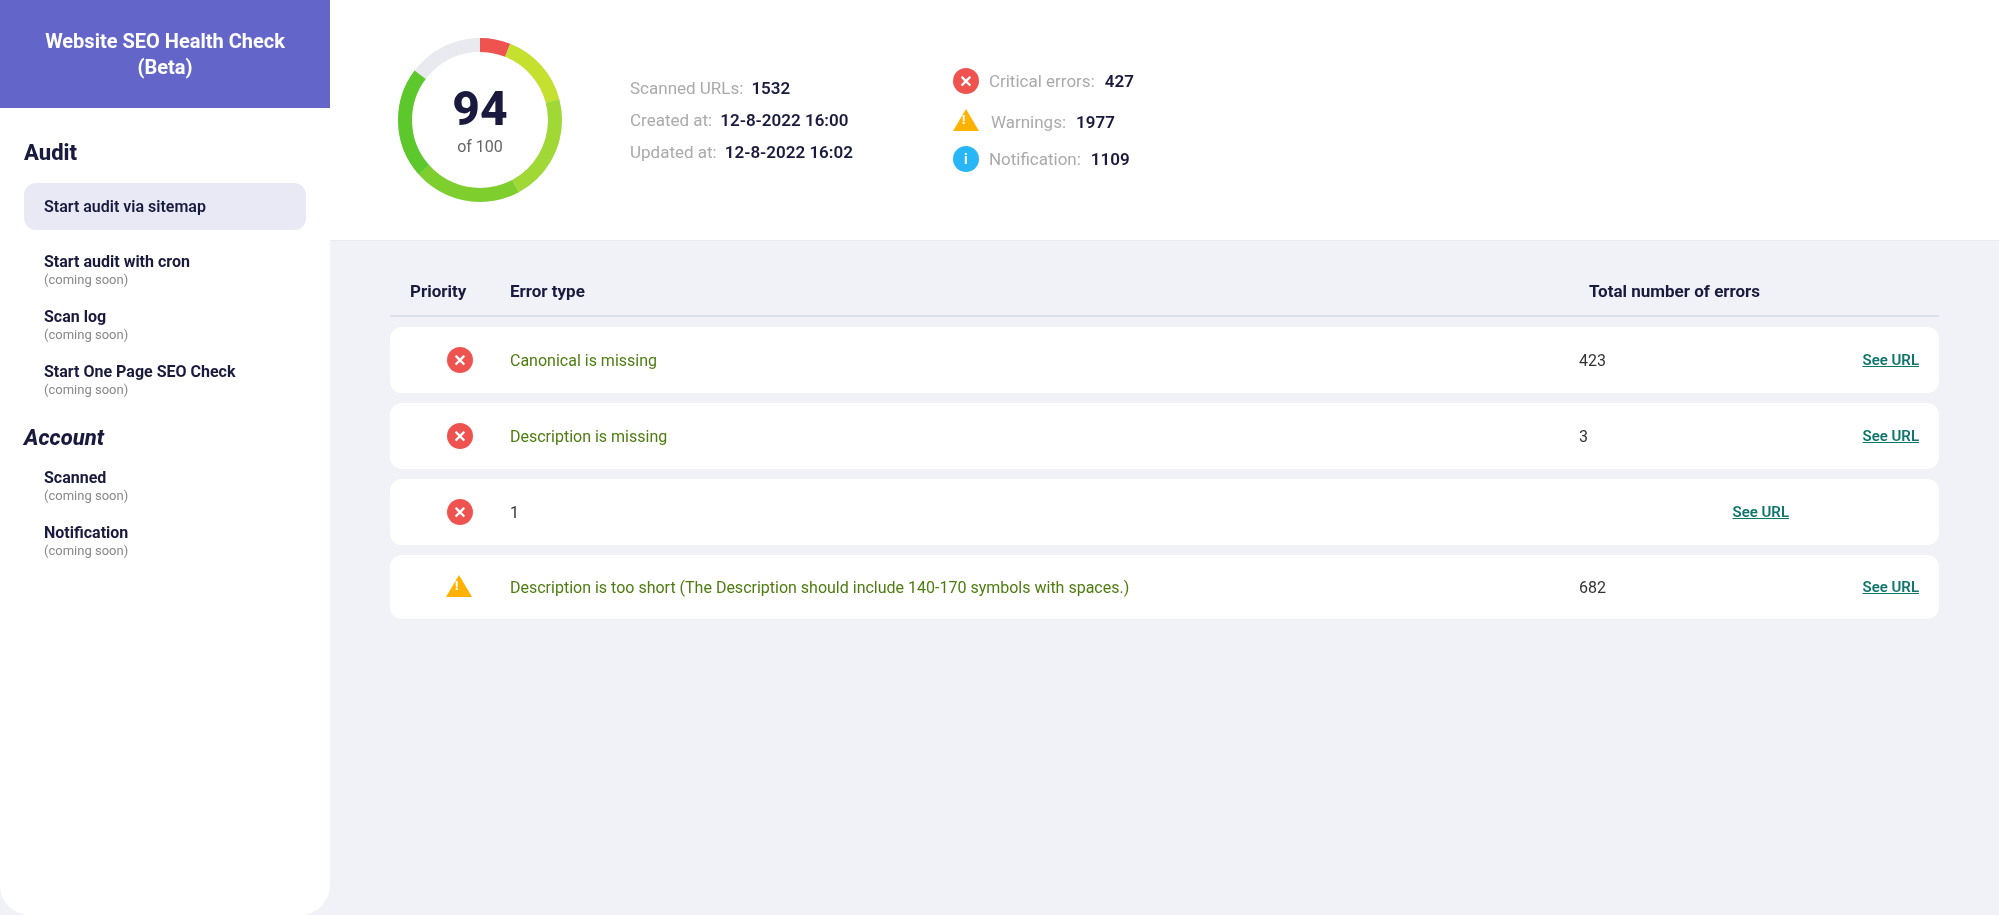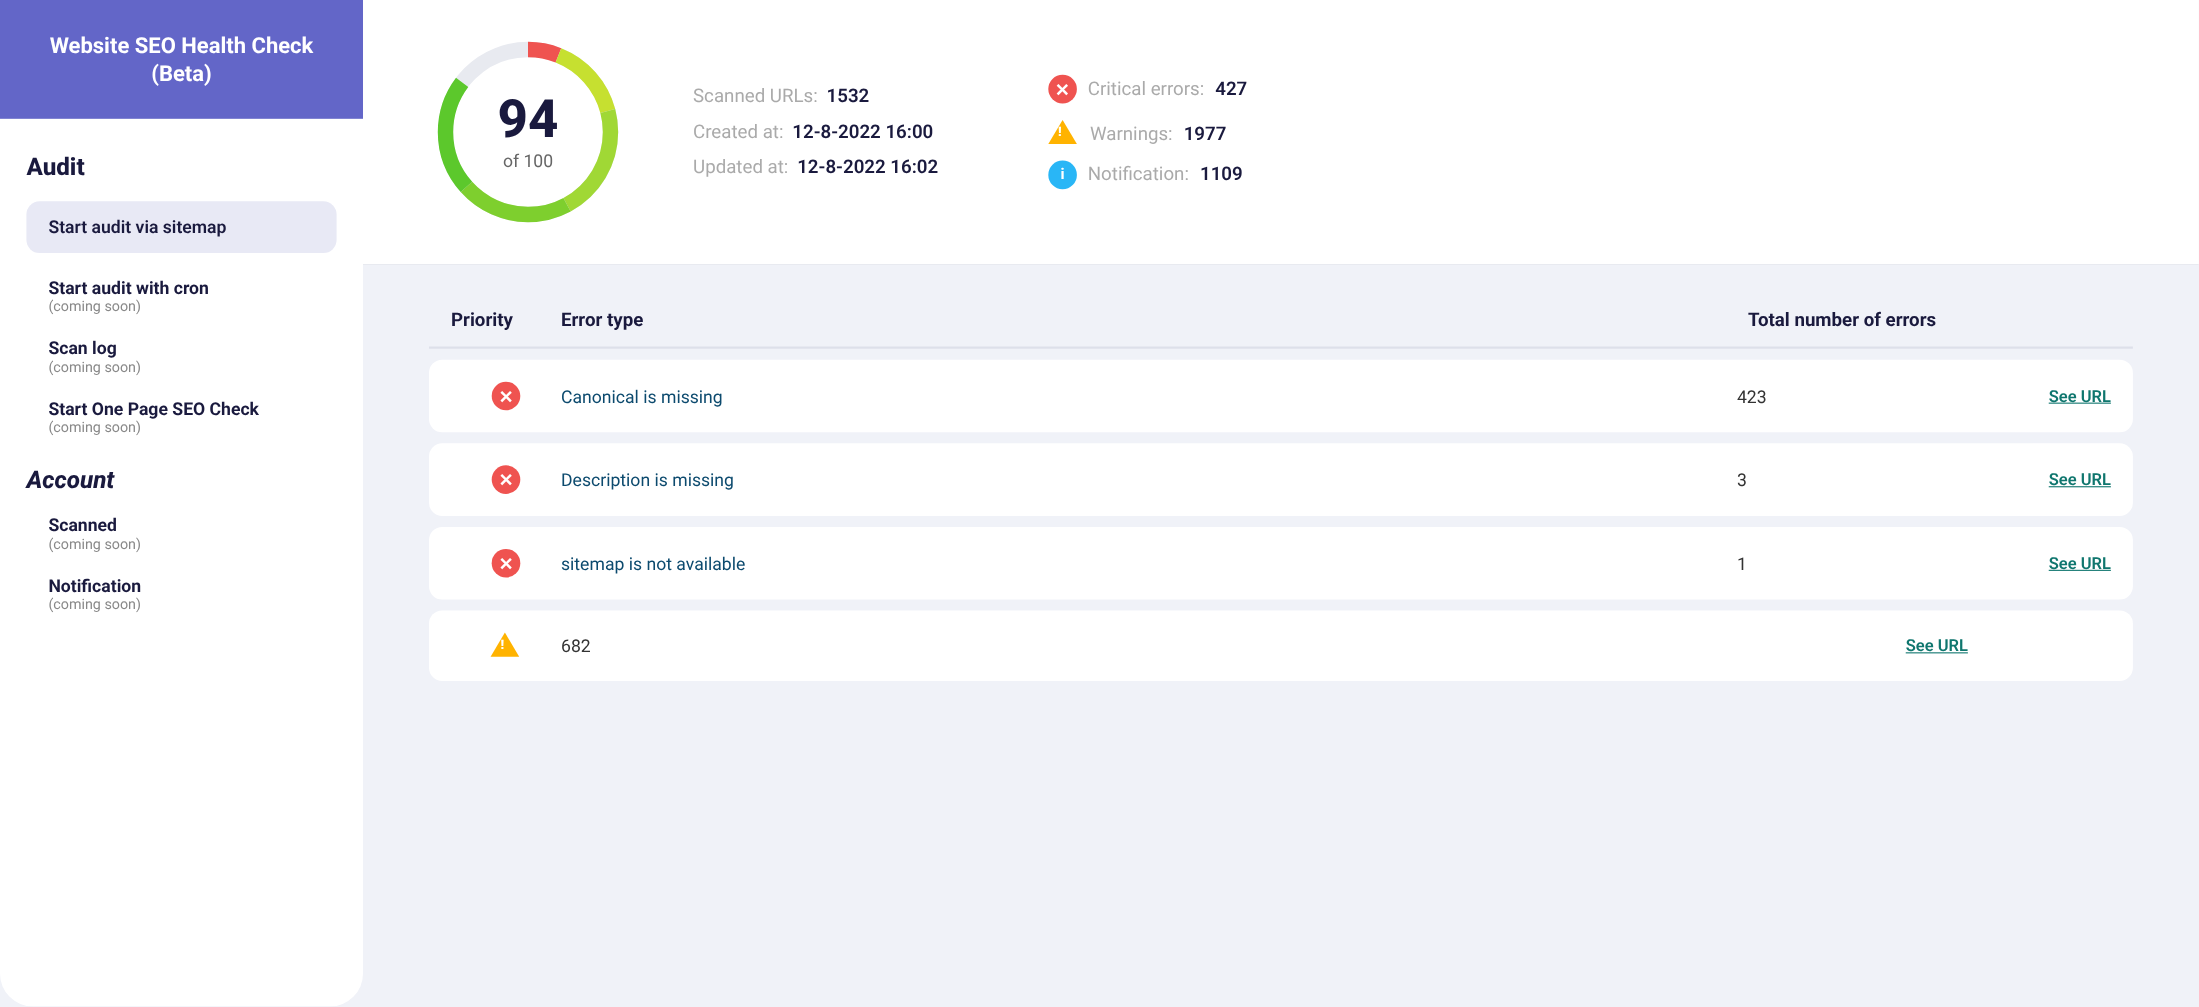--- a/index.html
+++ b/index.html
@@ -228,21 +228,21 @@
     }
 
     .table-row-priority {
       display: flex;
       align-items: center;
       justify-content: center;
     }
 
     .table-row-error {
       font-size: 16px;
-      color: #0c4a6e;
+      color: #4d7c0f;
       padding-right: 20px;
     }
 
     .table-row-count {
       font-size: 16px;
       color: #333;
     }
 
     .table-row-action {
       font-size: 15px;
@@ -395,29 +395,29 @@
         </div>
         <div class="table-row-error">Description is missing</div>
         <div class="table-row-count">3</div>
         <div class="table-row-action">See URL</div>
       </div>
 
       <div class="table-row">
         <div class="table-row-priority">
           <div class="icon-critical">✕</div>
         </div>
-        <div class="table-row-error">sitemap is not available</div>
         <div class="table-row-count">1</div>
         <div class="table-row-action">See URL</div>
       </div>
 
       <div class="table-row">
         <div class="table-row-priority">
           <div style="position:relative;width:28px;height:24px;flex-shrink:0;">
             <div class="tri-warning"></div>
           </div>
         </div>
+        <div class="table-row-error">Description is too short (The Description should include 140-170 symbols with spaces.)</div>
         <div class="table-row-count">682</div>
         <div class="table-row-action">See URL</div>
       </div>
     </div>
   </div>
 </main>
 
 </body></html>

